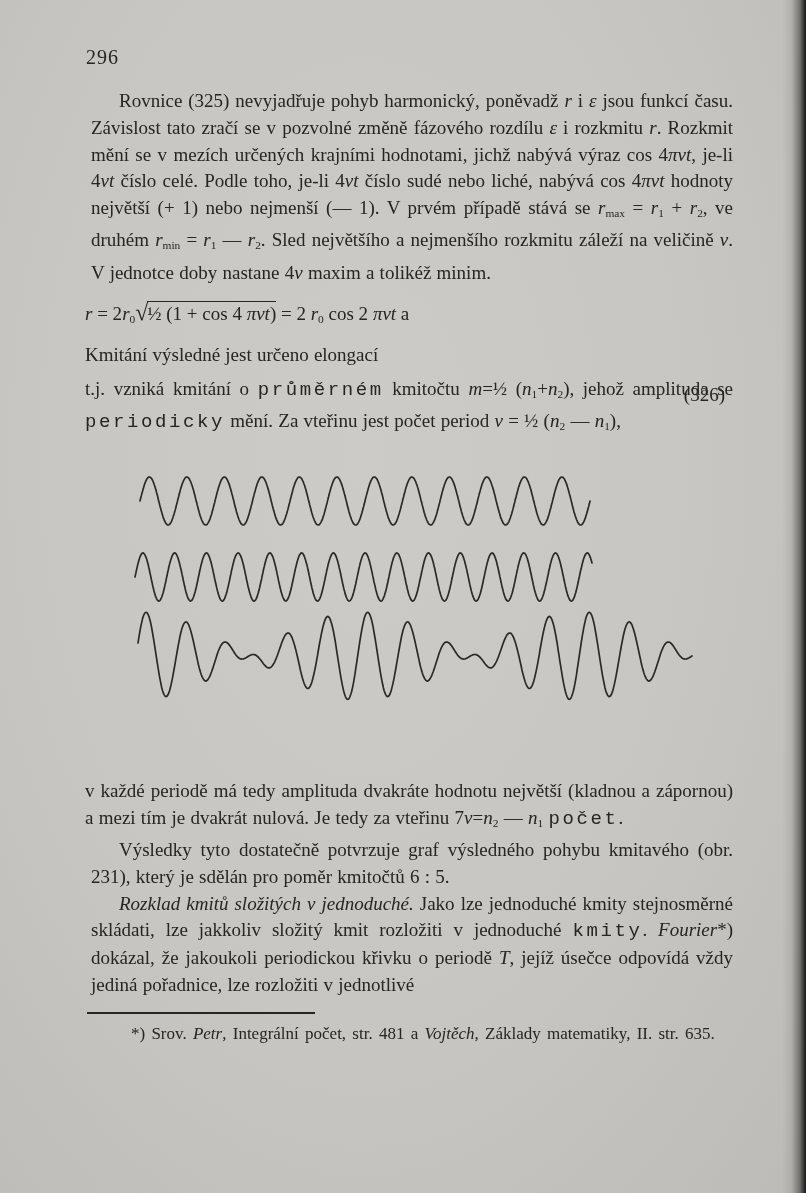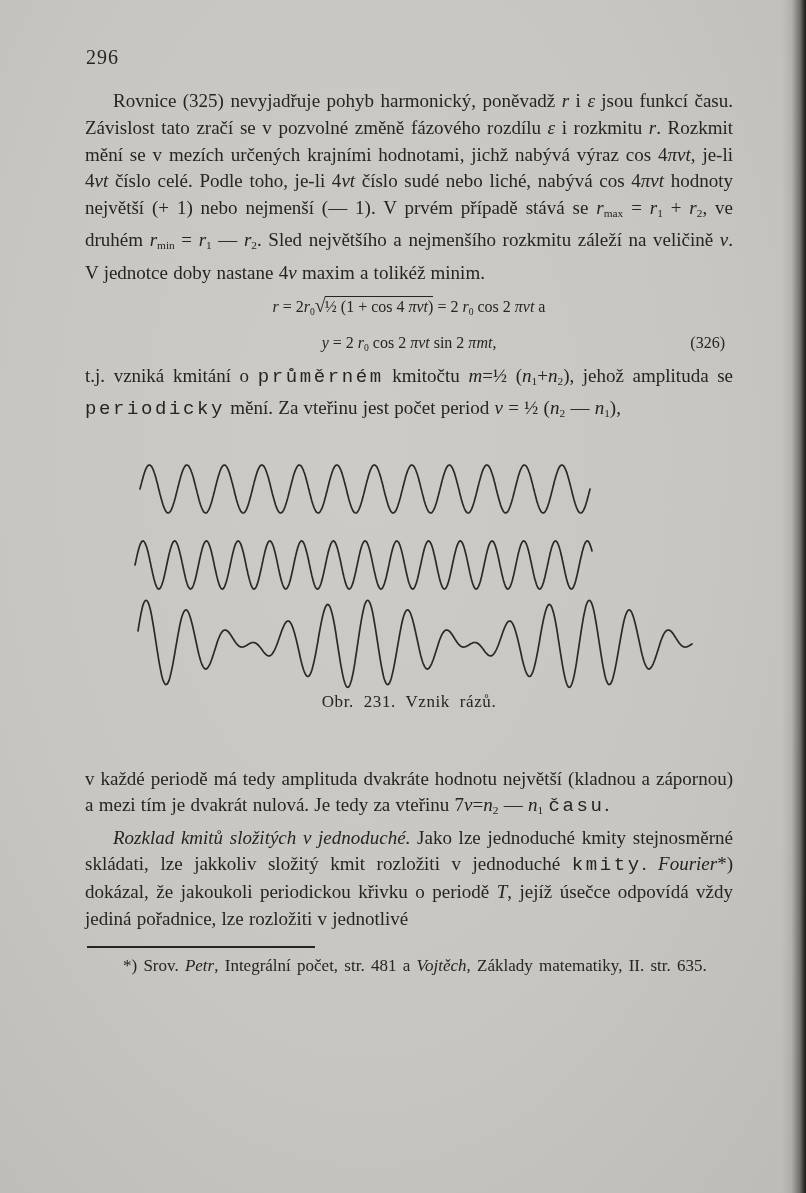--- a/index.html
+++ b/index.html
@@ -18,43 +18,43 @@
     position:absolute; top:46px; left:86px;
     font-size:20px; letter-spacing:1px;
   }
   .content{
     position:absolute; top:88px; left:85px; width:648px;
   }
   .para{
     margin:0; font-size:19px; line-height:26.8px;
     text-align:justify; text-indent:0; word-spacing:0.5px;
   }
-  .para.indent{text-indent:28px;}
+  .para.indent{text-indent:28px;margin-left:6px;}
   .st-i{font-style:italic;}
   .st-sub{font-size:0.6em; vertical-align:-0.3em; letter-spacing:0;}
   .st-sp{letter-spacing:2.6px;font-family:Liberation Mono, monospace;}
   .st-rad{font-size:1.25em; margin-right:-1px;}
   .st-ov{border-top:1.4px solid var(--ink); padding-top:1px;}
   .eq{
-    font-size:16px; line-height:24px; text-align:center; margin:7px 0 3px 0;
+    font-size:19px; line-height:38px; text-align:left; margin:7px 0 3px 0;
   }
   .eq-numbered{position:relative;}
   .eq-number{position:absolute; right:8px; top:0; font-style:normal;}
   .figure{position:relative; height:332px; margin:4px 0 2px 0;}
   .figure svg{position:absolute; top:0; left:0;}
   .caption{
     position:absolute; top:260px; left:0; width:100%;
     text-align:center; font-size:17px; word-spacing:5px; letter-spacing:0.6px;
   }
   .footnote-rule{
     width:228px; border:none; border-top:2px solid var(--ink);
     margin:13px 0 6px 2px;
   }
   .footnote{
-    margin:0; font-size:17px; line-height:23.5px;
+    margin:8px; font-size:17px; line-height:23.5px;
     text-align:justify; text-indent:38px; word-spacing:2px;
   }
   .edge-shadow{
     position:absolute; top:0; right:0; width:24px; height:1193px;
     background:linear-gradient(to right, rgba(35,34,31,0) 0%, rgba(35,34,31,0.10) 40%, rgba(35,34,31,0.50) 75%, var(--edge) 96%);
   }
 </style>
 </head>
 <body>
 
@@ -63,39 +63,39 @@
   <div class="page-number">296</div>
 
   <div class="content">
 
     <p class="para indent"><span>Rovnice (325) nevyjadřuje pohyb harmonický, poněvadž </span><span class="st-i">r</span><span> i </span><span class="st-i">ε</span><span> jsou funkcí času. Závislost tato zračí se v pozvolné změně fázového rozdílu </span><span class="st-i">ε</span><span> i rozkmitu </span><span class="st-i">r</span><span>. Rozkmit mění se v mezích určených krajními hodnotami, jichž nabývá výraz cos 4</span><span class="st-i">πνt</span><span>, je-li 4</span><span class="st-i">νt</span><span> číslo celé. Podle toho, je-li 4</span><span class="st-i">νt</span><span> číslo sudé nebo liché, nabývá cos 4</span><span class="st-i">πνt</span><span> hodnoty největší (+ 1) nebo nejmenší (— 1). V prvém případě stává se </span><span class="st-i">r</span><span class="st-sub">max</span><span> = </span><span class="st-i">r</span><span class="st-sub">1</span><span> + </span><span class="st-i">r</span><span class="st-sub">2</span><span>, ve druhém </span><span class="st-i">r</span><span class="st-sub">min</span><span> = </span><span class="st-i">r</span><span class="st-sub">1</span><span> — </span><span class="st-i">r</span><span class="st-sub">2</span><span>. Sled největšího a nejmenšího rozkmitu záleží na veličině </span><span class="st-i">ν</span><span>. V jednotce doby nastane 4</span><span class="st-i">ν</span><span> maxim a tolikéž minim.</span></p>
 
 
     <div class="eq"><span class="st-i">r</span><span> = 2</span><span class="st-i">r</span><span class="st-sub">0</span><span class="st-rad">√</span><span class="st-ov">½ (1 + cos 4 </span><span class="st-ov st-i">πνt</span><span class="st-ov">)</span><span> = 2 </span><span class="st-i">r</span><span class="st-sub">0</span><span> cos 2 </span><span class="st-i">πνt</span><span> a</span></div>
 
 
+    <p class="para"><span>Kmitání výsledné jest určeno elongací</span></p>
 
     <div class="eq eq-numbered">
-      <span><span class="st-i">y</span><span> = 2 </span><span class="st-i">r</span><span class="st-sub">0</span><span> cos 2 </span><span class="st-i">πνt</span><span> sin 2 </span><span class="st-i">πmt</span><span>,</span></span>
       <span class="eq-number">(326)</span>
     </div>
 
     <p class="para"><span>t.j. vzniká kmitání o </span><span class="st-sp">průměrném</span><span> kmitočtu </span><span class="st-i">m</span><span>=½ (</span><span class="st-i">n</span><span class="st-sub">1</span><span>+</span><span class="st-i">n</span><span class="st-sub">2</span><span>)</span><span>, jehož amplituda se </span><span class="st-sp">periodicky</span><span> mění. Za vteřinu jest počet period </span><span class="st-i">ν</span><span> = ½ (</span><span class="st-i">n</span><span class="st-sub">2</span><span> — </span><span class="st-i">n</span><span class="st-sub">1</span><span>),</span></p>
 
     <div class="figure">
       <svg id="wave-svg" width="648" height="258" viewBox="0 0 648 258">
           <path d="M55.0 57.0L55.6 54.4L56.3 51.9L56.9 49.4L57.6 47.0L58.2 44.7L58.9 42.5L59.5 40.6L60.1 38.8L60.8 37.2L61.4 35.9L62.1 34.8L62.7 33.9L63.4 33.3L64.0 33.0L64.6 33.0L65.3 33.3L65.9 33.8L66.6 34.6L67.2 35.7L67.9 37.0L68.5 38.5L69.1 40.3L69.8 42.2L70.4 44.3L71.1 46.6L71.7 49.0L72.4 51.4L73.0 54.0L73.6 56.6L74.3 59.2L74.9 61.7L75.6 64.2L76.2 66.6L76.9 68.9L77.5 71.1L78.1 73.1L78.8 74.9L79.4 76.5L80.1 77.9L80.7 79.1L81.4 80.0L82.0 80.6L82.6 80.9L83.3 81.0L83.9 80.8L84.6 80.3L85.2 79.5L85.9 78.5L86.5 77.3L87.1 75.8L87.8 74.0L88.4 72.1L89.1 70.0L89.7 67.8L90.4 65.4L91.0 63.0L91.6 60.4L92.3 57.9L92.9 55.3L93.6 52.7L94.2 50.2L94.9 47.8L95.5 45.4L96.1 43.2L96.8 41.2L97.4 39.4L98.1 37.7L98.7 36.3L99.4 35.1L100.0 34.2L100.6 33.5L101.3 33.1L101.9 33.0L102.6 33.2L103.2 33.6L103.9 34.3L104.5 35.3L105.1 36.5L105.8 38.0L106.4 39.7L107.1 41.5L107.7 43.6L108.4 45.8L109.0 48.2L109.6 50.6L110.3 53.1L110.9 55.7L111.6 58.3L112.2 60.9L112.9 63.4L113.5 65.8L114.1 68.2L114.8 70.4L115.4 72.5L116.1 74.3L116.7 76.0L117.4 77.5L118.0 78.7L118.6 79.7L119.3 80.4L119.9 80.8L120.6 81.0L121.2 80.9L121.9 80.5L122.5 79.8L123.1 78.9L123.8 77.7L124.4 76.3L125.1 74.6L125.7 72.8L126.4 70.8L127.0 68.6L127.6 66.2L128.3 63.8L128.9 61.3L129.6 58.7L130.2 56.1L130.9 53.6L131.5 51.0L132.1 48.6L132.8 46.2L133.4 44.0L134.1 41.9L134.7 40.0L135.4 38.2L136.0 36.7L136.6 35.5L137.3 34.5L137.9 33.7L138.6 33.2L139.2 33.0L139.9 33.1L140.5 33.4L141.1 34.0L141.8 34.9L142.4 36.1L143.1 37.5L143.7 39.1L144.4 40.9L145.0 42.9L145.6 45.1L146.3 47.4L146.9 49.8L147.6 52.3L148.2 54.8L148.9 57.4L149.5 60.0L150.1 62.6L150.8 65.0L151.4 67.4L152.1 69.7L152.7 71.8L153.4 73.7L154.0 75.5L154.6 77.0L155.3 78.3L155.9 79.4L156.6 80.2L157.2 80.7L157.9 81.0L158.5 81.0L159.1 80.7L159.8 80.1L160.4 79.2L161.1 78.1L161.7 76.8L162.4 75.2L163.0 73.4L163.6 71.5L164.3 69.3L164.9 67.0L165.6 64.6L166.2 62.1L166.9 59.6L167.5 57.0L168.1 54.4L168.8 51.9L169.4 49.4L170.1 47.0L170.7 44.7L171.4 42.5L172.0 40.6L172.6 38.8L173.3 37.2L173.9 35.9L174.6 34.8L175.2 33.9L175.9 33.3L176.5 33.0L177.1 33.0L177.8 33.3L178.4 33.8L179.1 34.6L179.7 35.7L180.4 37.0L181.0 38.5L181.6 40.3L182.3 42.2L182.9 44.3L183.6 46.6L184.2 49.0L184.9 51.4L185.5 54.0L186.1 56.6L186.8 59.2L187.4 61.7L188.1 64.2L188.7 66.6L189.4 68.9L190.0 71.1L190.6 73.1L191.3 74.9L191.9 76.5L192.6 77.9L193.2 79.1L193.9 80.0L194.5 80.6L195.1 80.9L195.8 81.0L196.4 80.8L197.1 80.3L197.7 79.5L198.4 78.5L199.0 77.3L199.6 75.8L200.3 74.0L200.9 72.1L201.6 70.0L202.2 67.8L202.9 65.4L203.5 63.0L204.1 60.4L204.8 57.9L205.4 55.3L206.1 52.7L206.7 50.2L207.4 47.8L208.0 45.4L208.6 43.2L209.3 41.2L209.9 39.4L210.6 37.7L211.2 36.3L211.9 35.1L212.5 34.2L213.1 33.5L213.8 33.1L214.4 33.0L215.1 33.2L215.7 33.6L216.4 34.3L217.0 35.3L217.6 36.5L218.3 38.0L218.9 39.7L219.6 41.5L220.2 43.6L220.9 45.8L221.5 48.2L222.1 50.6L222.8 53.1L223.4 55.7L224.1 58.3L224.7 60.9L225.4 63.4L226.0 65.8L226.6 68.2L227.3 70.4L227.9 72.5L228.6 74.3L229.2 76.0L229.9 77.5L230.5 78.7L231.1 79.7L231.8 80.4L232.4 80.8L233.1 81.0L233.7 80.9L234.4 80.5L235.0 79.8L235.6 78.9L236.3 77.7L236.9 76.3L237.6 74.6L238.2 72.8L238.9 70.8L239.5 68.6L240.1 66.2L240.8 63.8L241.4 61.3L242.1 58.7L242.7 56.1L243.4 53.6L244.0 51.0L244.6 48.6L245.3 46.2L245.9 44.0L246.6 41.9L247.2 40.0L247.9 38.2L248.5 36.7L249.1 35.5L249.8 34.5L250.4 33.7L251.1 33.2L251.7 33.0L252.4 33.1L253.0 33.4L253.6 34.0L254.3 34.9L254.9 36.1L255.6 37.5L256.2 39.1L256.9 40.9L257.5 42.9L258.1 45.1L258.8 47.4L259.4 49.8L260.1 52.3L260.7 54.8L261.4 57.4L262.0 60.0L262.6 62.6L263.3 65.0L263.9 67.4L264.6 69.7L265.2 71.8L265.9 73.7L266.5 75.5L267.1 77.0L267.8 78.3L268.4 79.4L269.1 80.2L269.7 80.7L270.4 81.0L271.0 81.0L271.6 80.7L272.3 80.1L272.9 79.2L273.6 78.1L274.2 76.8L274.9 75.2L275.5 73.4L276.1 71.5L276.8 69.3L277.4 67.0L278.1 64.6L278.7 62.1L279.4 59.6L280.0 57.0L280.6 54.4L281.3 51.9L281.9 49.4L282.6 47.0L283.2 44.7L283.9 42.5L284.5 40.6L285.1 38.8L285.8 37.2L286.4 35.9L287.1 34.8L287.7 33.9L288.4 33.3L289.0 33.0L289.6 33.0L290.3 33.3L290.9 33.8L291.6 34.6L292.2 35.7L292.9 37.0L293.5 38.5L294.1 40.3L294.8 42.2L295.4 44.3L296.1 46.6L296.7 49.0L297.4 51.4L298.0 54.0L298.6 56.6L299.3 59.2L299.9 61.7L300.6 64.2L301.2 66.6L301.9 68.9L302.5 71.1L303.1 73.1L303.8 74.9L304.4 76.5L305.1 77.9L305.7 79.1L306.4 80.0L307.0 80.6L307.6 80.9L308.3 81.0L308.9 80.8L309.6 80.3L310.2 79.5L310.9 78.5L311.5 77.3L312.1 75.8L312.8 74.0L313.4 72.1L314.1 70.0L314.7 67.8L315.4 65.4L316.0 63.0L316.6 60.4L317.3 57.9L317.9 55.3L318.6 52.7L319.2 50.2L319.9 47.8L320.5 45.4L321.1 43.2L321.8 41.2L322.4 39.4L323.1 37.7L323.7 36.3L324.4 35.1L325.0 34.2L325.6 33.5L326.3 33.1L326.9 33.0L327.6 33.2L328.2 33.6L328.9 34.3L329.5 35.3L330.1 36.5L330.8 38.0L331.4 39.7L332.1 41.5L332.7 43.6L333.4 45.8L334.0 48.2L334.6 50.6L335.3 53.1L335.9 55.7L336.6 58.3L337.2 60.9L337.9 63.4L338.5 65.8L339.1 68.2L339.8 70.4L340.4 72.5L341.1 74.3L341.7 76.0L342.4 77.5L343.0 78.7L343.6 79.7L344.3 80.4L344.9 80.8L345.6 81.0L346.2 80.9L346.9 80.5L347.5 79.8L348.1 78.9L348.8 77.7L349.4 76.3L350.1 74.6L350.7 72.8L351.4 70.8L352.0 68.6L352.6 66.2L353.3 63.8L353.9 61.3L354.6 58.7L355.2 56.1L355.9 53.6L356.5 51.0L357.1 48.6L357.8 46.2L358.4 44.0L359.1 41.9L359.7 40.0L360.4 38.2L361.0 36.7L361.6 35.5L362.3 34.5L362.9 33.7L363.6 33.2L364.2 33.0L364.9 33.1L365.5 33.4L366.1 34.0L366.8 34.9L367.4 36.1L368.1 37.5L368.7 39.1L369.4 40.9L370.0 42.9L370.6 45.1L371.3 47.4L371.9 49.8L372.6 52.3L373.2 54.8L373.9 57.4L374.5 60.0L375.1 62.6L375.8 65.0L376.4 67.4L377.1 69.7L377.7 71.8L378.4 73.7L379.0 75.5L379.6 77.0L380.3 78.3L380.9 79.4L381.6 80.2L382.2 80.7L382.9 81.0L383.5 81.0L384.1 80.7L384.8 80.1L385.4 79.2L386.1 78.1L386.7 76.8L387.4 75.2L388.0 73.4L388.6 71.5L389.3 69.3L389.9 67.0L390.6 64.6L391.2 62.1L391.9 59.6L392.5 57.0L393.1 54.4L393.8 51.9L394.4 49.4L395.1 47.0L395.7 44.7L396.4 42.5L397.0 40.6L397.6 38.8L398.3 37.2L398.9 35.9L399.6 34.8L400.2 33.9L400.9 33.3L401.5 33.0L402.1 33.0L402.8 33.3L403.4 33.8L404.1 34.6L404.7 35.7L405.4 37.0L406.0 38.5L406.6 40.3L407.3 42.2L407.9 44.3L408.6 46.6L409.2 49.0L409.9 51.4L410.5 54.0L411.1 56.6L411.8 59.2L412.4 61.7L413.1 64.2L413.7 66.6L414.4 68.9L415.0 71.1L415.6 73.1L416.3 74.9L416.9 76.5L417.6 77.9L418.2 79.1L418.9 80.0L419.5 80.6L420.1 80.9L420.8 81.0L421.4 80.8L422.1 80.3L422.7 79.5L423.4 78.5L424.0 77.3L424.6 75.8L425.3 74.0L425.9 72.1L426.6 70.0L427.2 67.8L427.9 65.4L428.5 63.0L429.1 60.4L429.8 57.9L430.4 55.3L431.1 52.7L431.7 50.2L432.4 47.8L433.0 45.4L433.6 43.2L434.3 41.2L434.9 39.4L435.6 37.7L436.2 36.3L436.9 35.1L437.5 34.2L438.1 33.5L438.8 33.1L439.4 33.0L440.1 33.2L440.7 33.6L441.4 34.3L442.0 35.3L442.6 36.5L443.3 38.0L443.9 39.7L444.6 41.5L445.2 43.6L445.9 45.8L446.5 48.2L447.1 50.6L447.8 53.1L448.4 55.7L449.1 58.3L449.7 60.9L450.4 63.4L451.0 65.8L451.6 68.2L452.3 70.4L452.9 72.5L453.6 74.3L454.2 76.0L454.9 77.5L455.5 78.7L456.1 79.7L456.8 80.4L457.4 80.8L458.1 81.0L458.7 80.9L459.4 80.5L460.0 79.8L460.6 78.9L461.3 77.7L461.9 76.3L462.6 74.6L463.2 72.8L463.9 70.8L464.5 68.6L465.1 66.2L465.8 63.8L466.4 61.3L467.1 58.7L467.7 56.1L468.4 53.6L469.0 51.0L469.6 48.6L470.3 46.2L470.9 44.0L471.6 41.9L472.2 40.0L472.9 38.2L473.5 36.7L474.1 35.5L474.8 34.5L475.4 33.7L476.1 33.2L476.7 33.0L477.4 33.1L478.0 33.4L478.6 34.0L479.3 34.9L479.9 36.1L480.6 37.5L481.2 39.1L481.9 40.9L482.5 42.9L483.1 45.1L483.8 47.4L484.4 49.8L485.1 52.3L485.7 54.8L486.4 57.4L487.0 60.0L487.6 62.6L488.3 65.0L488.9 67.4L489.6 69.7L490.2 71.8L490.9 73.7L491.5 75.5L492.1 77.0L492.8 78.3L493.4 79.4L494.1 80.2L494.7 80.7L495.4 81.0L496.0 81.0L496.6 80.7L497.3 80.1L497.9 79.2L498.6 78.1L499.2 76.8L499.9 75.2L500.5 73.4L501.1 71.5L501.8 69.3L502.4 67.0L503.1 64.6L503.7 62.1L504.4 59.6L505.0 57.0" fill="none" stroke="#2b2a26" stroke-width="1.7" stroke-linecap="round"></path>
           <path d="M50.0 133.0L50.7 129.9L51.3 126.9L52.0 123.9L52.6 121.1L53.3 118.5L53.9 116.2L54.6 114.1L55.2 112.4L55.9 111.0L56.5 109.9L57.2 109.3L57.8 109.0L58.5 109.1L59.1 109.7L59.8 110.6L60.4 111.9L61.1 113.6L61.8 115.5L62.4 117.8L63.1 120.3L63.7 123.1L64.4 126.0L65.0 129.0L65.7 132.1L66.3 135.2L67.0 138.2L67.6 141.2L68.3 144.0L68.9 146.7L69.6 149.1L70.2 151.3L70.9 153.1L71.5 154.6L72.2 155.8L72.8 156.6L73.5 157.0L74.2 156.9L74.8 156.5L75.5 155.7L76.1 154.5L76.8 153.0L77.4 151.1L78.1 148.9L78.7 146.5L79.4 143.8L80.0 140.9L80.7 138.0L81.3 134.9L82.0 131.8L82.6 128.7L83.3 125.7L83.9 122.8L84.6 120.1L85.3 117.6L85.9 115.4L86.6 113.4L87.2 111.8L87.9 110.5L88.5 109.6L89.2 109.1L89.8 109.0L90.5 109.3L91.1 110.0L91.8 111.1L92.4 112.5L93.1 114.3L93.7 116.4L94.4 118.8L95.0 121.4L95.7 124.2L96.4 127.1L97.0 130.2L97.7 133.3L98.3 136.3L99.0 139.4L99.6 142.3L100.3 145.1L100.9 147.7L101.6 150.0L102.2 152.0L102.9 153.8L103.5 155.1L104.2 156.1L104.8 156.8L105.5 157.0L106.1 156.8L106.8 156.3L107.5 155.3L108.1 154.0L108.8 152.3L109.4 150.3L110.1 148.0L110.7 145.5L111.4 142.7L112.0 139.8L112.7 136.8L113.3 133.7L114.0 130.6L114.6 127.5L115.3 124.6L115.9 121.7L116.6 119.1L117.2 116.7L117.9 114.6L118.5 112.7L119.2 111.2L119.9 110.1L120.5 109.4L121.2 109.0L121.8 109.1L122.5 109.5L123.1 110.4L123.8 111.6L124.4 113.2L125.1 115.1L125.7 117.3L126.4 119.7L127.0 122.4L127.7 125.3L128.3 128.3L129.0 131.4L129.6 134.5L130.3 137.5L131.0 140.5L131.6 143.4L132.3 146.1L132.9 148.6L133.6 150.8L134.2 152.7L134.9 154.3L135.5 155.6L136.2 156.4L136.8 156.9L137.5 157.0L138.1 156.7L138.8 155.9L139.4 154.8L140.1 153.4L140.7 151.5L141.4 149.4L142.1 147.0L142.7 144.4L143.4 141.6L144.0 138.6L144.7 135.6L145.3 132.5L146.0 129.4L146.6 126.4L147.3 123.4L147.9 120.7L148.6 118.1L149.2 115.8L149.9 113.8L150.5 112.1L151.2 110.8L151.8 109.8L152.5 109.2L153.2 109.0L153.8 109.2L154.5 109.8L155.1 110.8L155.8 112.2L156.4 113.9L157.1 115.9L157.7 118.2L158.4 120.8L159.0 123.5L159.7 126.4L160.3 129.5L161.0 132.6L161.6 135.7L162.3 138.7L162.9 141.7L163.6 144.5L164.3 147.1L164.9 149.5L165.6 151.6L166.2 153.4L166.9 154.9L167.5 156.0L168.2 156.7L168.8 157.0L169.5 156.9L170.1 156.4L170.8 155.5L171.4 154.3L172.1 152.7L172.7 150.8L173.4 148.5L174.0 146.0L174.7 143.3L175.3 140.5L176.0 137.5L176.7 134.4L177.3 131.3L178.0 128.2L178.6 125.2L179.3 122.4L179.9 119.7L180.6 117.2L181.2 115.0L181.9 113.1L182.5 111.5L183.2 110.3L183.8 109.5L184.5 109.1L185.1 109.0L185.8 109.4L186.4 110.1L187.1 111.3L187.8 112.8L188.4 114.6L189.1 116.8L189.7 119.2L190.4 121.8L191.0 124.6L191.7 127.6L192.3 130.7L193.0 133.8L193.6 136.9L194.3 139.9L194.9 142.8L195.6 145.5L196.2 148.1L196.9 150.3L197.5 152.3L198.2 154.0L198.9 155.3L199.5 156.3L200.2 156.8L200.8 157.0L201.5 156.8L202.1 156.1L202.8 155.1L203.4 153.7L204.1 152.0L204.7 149.9L205.4 147.6L206.0 145.0L206.7 142.2L207.3 139.3L208.0 136.3L208.6 133.2L209.3 130.1L209.9 127.0L210.6 124.1L211.3 121.3L211.9 118.7L212.6 116.3L213.2 114.2L213.9 112.5L214.5 111.0L215.2 110.0L215.8 109.3L216.5 109.0L217.1 109.1L217.8 109.6L218.4 110.5L219.1 111.8L219.7 113.5L220.4 115.4L221.0 117.7L221.7 120.2L222.4 122.9L223.0 125.8L223.7 128.8L224.3 131.9L225.0 135.0L225.6 138.0L226.3 141.0L226.9 143.9L227.6 146.5L228.2 149.0L228.9 151.2L229.5 153.0L230.2 154.6L230.8 155.7L231.5 156.5L232.1 156.9L232.8 157.0L233.5 156.6L234.1 155.8L234.8 154.6L235.4 153.1L236.1 151.2L236.7 149.0L237.4 146.6L238.0 144.0L238.7 141.1L239.3 138.1L240.0 135.1L240.6 132.0L241.3 128.9L241.9 125.9L242.6 123.0L243.2 120.2L243.9 117.7L244.6 115.5L245.2 113.5L245.9 111.9L246.5 110.6L247.2 109.7L247.8 109.1L248.5 109.0L249.1 109.3L249.8 109.9L250.4 111.0L251.1 112.4L251.7 114.2L252.4 116.3L253.0 118.6L253.7 121.2L254.3 124.0L255.0 126.9L255.7 130.0L256.3 133.1L257.0 136.2L257.6 139.2L258.3 142.2L258.9 144.9L259.6 147.5L260.2 149.9L260.9 151.9L261.5 153.7L262.2 155.1L262.8 156.1L263.5 156.7L264.1 157.0L264.8 156.8L265.4 156.3L266.1 155.4L266.7 154.1L267.4 152.4L268.1 150.4L268.7 148.1L269.4 145.6L270.0 142.9L270.7 140.0L271.3 136.9L272.0 133.9L272.6 130.8L273.3 127.7L273.9 124.7L274.6 121.9L275.2 119.2L275.9 116.8L276.5 114.7L277.2 112.8L277.8 111.3L278.5 110.2L279.2 109.4L279.8 109.0L280.5 109.1L281.1 109.5L281.8 110.3L282.4 111.5L283.1 113.1L283.7 115.0L284.4 117.1L285.0 119.6L285.7 122.3L286.3 125.1L287.0 128.1L287.6 131.2L288.3 134.3L288.9 137.4L289.6 140.4L290.3 143.3L290.9 146.0L291.6 148.5L292.2 150.7L292.9 152.6L293.5 154.3L294.2 155.5L294.8 156.4L295.5 156.9L296.1 157.0L296.8 156.7L297.4 156.0L298.1 154.9L298.7 153.4L299.4 151.7L300.0 149.6L300.7 147.2L301.4 144.6L302.0 141.8L302.7 138.8L303.3 135.8L304.0 132.7L304.6 129.6L305.3 126.5L305.9 123.6L306.6 120.8L307.2 118.3L307.9 116.0L308.5 113.9L309.2 112.2L309.8 110.8L310.5 109.8L311.1 109.2L311.8 109.0L312.4 109.2L313.1 109.8L313.8 110.7L314.4 112.1L315.1 113.8L315.7 115.8L316.4 118.1L317.0 120.6L317.7 123.4L318.3 126.3L319.0 129.3L319.6 132.4L320.3 135.5L320.9 138.6L321.6 141.5L322.2 144.3L322.9 147.0L323.5 149.4L324.2 151.5L324.9 153.3L325.5 154.8L326.2 155.9L326.8 156.6L327.5 157.0L328.1 156.9L328.8 156.5L329.4 155.6L330.1 154.4L330.7 152.8L331.4 150.9L332.0 148.7L332.7 146.2L333.3 143.5L334.0 140.6L334.6 137.6L335.3 134.5L336.0 131.5L336.6 128.4L337.3 125.4L337.9 122.5L338.6 119.8L339.2 117.3L339.9 115.1L340.5 113.2L341.2 111.6L341.8 110.4L342.5 109.5L343.1 109.1L343.8 109.0L344.4 109.4L345.1 110.1L345.7 111.2L346.4 112.7L347.1 114.5L347.7 116.6L348.4 119.0L349.0 121.7L349.7 124.5L350.3 127.4L351.0 130.5L351.6 133.6L352.3 136.7L352.9 139.7L353.6 142.6L354.2 145.4L354.9 147.9L355.5 150.2L356.2 152.2L356.8 153.9L357.5 155.3L358.1 156.2L358.8 156.8L359.5 157.0L360.1 156.8L360.8 156.2L361.4 155.2L362.1 153.8L362.7 152.1L363.4 150.0L364.0 147.7L364.7 145.2L365.3 142.4L366.0 139.5L366.6 136.4L367.3 133.3L367.9 130.2L368.6 127.2L369.2 124.2L369.9 121.4L370.6 118.8L371.2 116.4L371.9 114.3L372.5 112.6L373.2 111.1L373.8 110.0L374.5 109.3L375.1 109.0L375.8 109.1L376.4 109.6L377.1 110.5L377.7 111.7L378.4 113.4L379.0 115.3L379.7 117.5L380.3 120.0L381.0 122.7L381.7 125.6L382.3 128.6L383.0 131.7L383.6 134.8L384.3 137.9L384.9 140.9L385.6 143.7L386.2 146.4L386.9 148.9L387.5 151.0L388.2 152.9L388.8 154.5L389.5 155.7L390.1 156.5L390.8 156.9L391.4 157.0L392.1 156.6L392.8 155.8L393.4 154.7L394.1 153.2L394.7 151.3L395.4 149.2L396.0 146.8L396.7 144.1L397.3 141.3L398.0 138.3L398.6 135.2L399.3 132.1L399.9 129.1L400.6 126.0L401.2 123.1L401.9 120.4L402.5 117.9L403.2 115.6L403.8 113.6L404.5 111.9L405.2 110.6L405.8 109.7L406.5 109.2L407.1 109.0L407.8 109.3L408.4 109.9L409.1 110.9L409.7 112.3L410.4 114.1L411.0 116.1L411.7 118.5L412.3 121.1L413.0 123.8L413.6 126.8L414.3 129.8L414.9 132.9L415.6 136.0L416.3 139.1L416.9 142.0L417.6 144.8L418.2 147.4L418.9 149.7L419.5 151.8L420.2 153.6L420.8 155.0L421.5 156.1L422.1 156.7L422.8 157.0L423.4 156.9L424.1 156.3L424.7 155.4L425.4 154.1L426.0 152.5L426.7 150.5L427.4 148.3L428.0 145.8L428.7 143.0L429.3 140.1L430.0 137.1L430.6 134.0L431.3 130.9L431.9 127.9L432.6 124.9L433.2 122.0L433.9 119.4L434.5 117.0L435.2 114.8L435.8 112.9L436.5 111.4L437.1 110.2L437.8 109.4L438.4 109.0L439.1 109.1L439.8 109.5L440.4 110.3L441.1 111.4L441.7 113.0L442.4 114.8L443.0 117.0L443.7 119.5L444.3 122.1L445.0 125.0L445.6 128.0L446.3 131.0L446.9 134.1L447.6 137.2L448.2 140.2L448.9 143.1L449.5 145.8L450.2 148.3L450.9 150.6L451.5 152.5L452.2 154.2L452.8 155.5L453.5 156.4L454.1 156.9L454.8 157.0L455.4 156.7L456.1 156.0L456.7 155.0L457.4 153.5L458.0 151.8L458.7 149.7L459.3 147.3L460.0 144.7L460.6 141.9L461.3 139.0L462.0 135.9L462.6 132.8L463.3 129.7L463.9 126.7L464.6 123.8L465.2 121.0L465.9 118.4L466.5 116.1L467.2 114.0L467.8 112.3L468.5 110.9L469.1 109.9L469.8 109.2L470.4 109.0L471.1 109.2L471.7 109.7L472.4 110.7L473.1 112.0L473.7 113.7L474.4 115.7L475.0 117.9L475.7 120.5L476.3 123.2L477.0 126.1L477.6 129.1L478.3 132.2L478.9 135.3L479.6 138.4L480.2 141.4L480.9 144.2L481.5 146.8L482.2 149.2L482.8 151.4L483.5 153.2L484.1 154.7L484.8 155.9L485.5 156.6L486.1 157.0L486.8 156.9L487.4 156.5L488.1 155.7L488.7 154.5L489.4 152.9L490.0 151.0L490.7 148.8L491.3 146.3L492.0 143.6L492.6 140.8L493.3 137.8L493.9 134.7L494.6 131.6L495.2 128.5L495.9 125.5L496.6 122.7L497.2 120.0L497.9 117.5L498.5 115.2L499.2 113.3L499.8 111.7L500.5 110.5L501.1 109.6L501.8 109.1L502.4 109.0L503.1 109.3L503.7 110.0L504.4 111.1L505.0 112.6L505.7 114.4L506.3 116.5L507.0 118.9" fill="none" stroke="#2b2a26" stroke-width="1.7" stroke-linecap="round"></path>
           <path d="M53.0 199.0L53.8 193.9L54.6 189.1L55.4 184.7L56.2 180.7L57.0 177.1L57.7 174.1L58.5 171.7L59.3 169.9L60.1 168.8L60.9 168.3L61.7 168.5L62.5 169.4L63.3 170.9L64.1 173.0L64.9 175.7L65.7 179.0L66.5 182.8L67.2 187.0L68.0 191.5L68.8 196.4L69.6 201.4L70.4 206.6L71.2 211.9L72.0 217.1L72.8 222.2L73.6 227.1L74.4 231.8L75.2 236.1L76.0 240.0L76.7 243.5L77.5 246.5L78.3 248.9L79.1 250.7L79.9 251.9L80.7 252.5L81.5 252.4L82.3 251.8L83.1 250.5L83.9 248.7L84.7 246.3L85.4 243.4L86.2 240.1L87.0 236.4L87.8 232.3L88.6 228.0L89.4 223.5L90.2 218.9L91.0 214.2L91.8 209.6L92.6 205.0L93.4 200.7L94.2 196.5L94.9 192.7L95.7 189.2L96.5 186.1L97.3 183.5L98.1 181.3L98.9 179.7L99.7 178.6L100.5 178.0L101.3 177.9L102.1 178.4L102.9 179.4L103.7 180.8L104.4 182.7L105.2 185.0L106.0 187.7L106.8 190.7L107.6 194.0L108.4 197.5L109.2 201.1L110.0 204.8L110.8 208.5L111.6 212.2L112.4 215.9L113.1 219.3L113.9 222.6L114.7 225.6L115.5 228.3L116.3 230.7L117.1 232.7L117.9 234.4L118.7 235.6L119.5 236.5L120.3 236.9L121.1 237.0L121.9 236.6L122.6 235.9L123.4 234.8L124.2 233.4L125.0 231.8L125.8 229.8L126.6 227.7L127.4 225.4L128.2 223.0L129.0 220.5L129.8 217.9L130.6 215.4L131.4 212.9L132.1 210.6L132.9 208.3L133.7 206.2L134.5 204.3L135.3 202.7L136.1 201.2L136.9 200.1L137.7 199.1L138.5 198.5L139.3 198.1L140.1 198.0L140.8 198.1L141.6 198.4L142.4 199.0L143.2 199.7L144.0 200.6L144.8 201.6L145.6 202.8L146.4 204.0L147.2 205.2L148.0 206.5L148.8 207.7L149.6 209.0L150.3 210.1L151.1 211.2L151.9 212.1L152.7 213.0L153.5 213.7L154.3 214.2L155.1 214.7L155.9 214.9L156.7 215.1L157.5 215.0L158.3 214.9L159.1 214.7L159.8 214.3L160.6 213.9L161.4 213.5L162.2 213.0L163.0 212.5L163.8 212.0L164.6 211.5L165.4 211.2L166.2 210.8L167.0 210.6L167.8 210.5L168.5 210.5L169.3 210.6L170.1 210.9L170.9 211.3L171.7 211.8L172.5 212.5L173.3 213.2L174.1 214.1L174.9 215.0L175.7 216.0L176.5 217.1L177.3 218.1L178.0 219.2L178.8 220.2L179.6 221.1L180.4 222.0L181.2 222.7L182.0 223.2L182.8 223.6L183.6 223.8L184.4 223.8L185.2 223.6L186.0 223.1L186.8 222.4L187.5 221.5L188.3 220.3L189.1 218.9L189.9 217.3L190.7 215.5L191.5 213.6L192.3 211.5L193.1 209.3L193.9 207.0L194.7 204.7L195.5 202.4L196.2 200.2L197.0 198.1L197.8 196.1L198.6 194.3L199.4 192.6L200.2 191.3L201.0 190.2L201.8 189.5L202.6 189.1L203.4 189.0L204.2 189.3L205.0 190.0L205.7 191.1L206.5 192.5L207.3 194.4L208.1 196.5L208.9 199.0L209.7 201.7L210.5 204.7L211.3 207.9L212.1 211.3L212.9 214.8L213.7 218.3L214.5 221.8L215.2 225.2L216.0 228.6L216.8 231.7L217.6 234.6L218.4 237.2L219.2 239.5L220.0 241.4L220.8 242.9L221.6 243.9L222.4 244.5L223.2 244.5L223.9 244.1L224.7 243.1L225.5 241.6L226.3 239.6L227.1 237.2L227.9 234.3L228.7 231.0L229.5 227.4L230.3 223.5L231.1 219.3L231.9 214.9L232.7 210.5L233.4 206.0L234.2 201.5L235.0 197.1L235.8 192.9L236.6 188.9L237.4 185.2L238.2 181.9L239.0 179.0L239.8 176.6L240.6 174.7L241.4 173.4L242.2 172.6L242.9 172.5L243.7 172.9L244.5 174.0L245.3 175.7L246.1 177.9L246.9 180.7L247.7 184.0L248.5 187.8L249.3 192.0L250.1 196.5L250.9 201.3L251.6 206.3L252.4 211.4L253.2 216.6L254.0 221.7L254.8 226.7L255.6 231.6L256.4 236.1L257.2 240.3L258.0 244.1L258.8 247.5L259.6 250.3L260.4 252.5L261.1 254.1L261.9 255.1L262.7 255.4L263.5 255.0L264.3 254.0L265.1 252.3L265.9 250.0L266.7 247.2L267.5 243.7L268.3 239.8L269.1 235.4L269.9 230.7L270.6 225.7L271.4 220.5L272.2 215.1L273.0 209.7L273.8 204.3L274.6 199.0L275.4 193.9L276.2 189.1L277.0 184.7L277.8 180.7L278.6 177.1L279.3 174.1L280.1 171.7L280.9 169.9L281.7 168.8L282.5 168.3L283.3 168.5L284.1 169.4L284.9 170.9L285.7 173.0L286.5 175.7L287.3 179.0L288.1 182.8L288.8 187.0L289.6 191.5L290.4 196.4L291.2 201.4L292.0 206.6L292.8 211.9L293.6 217.1L294.4 222.2L295.2 227.1L296.0 231.8L296.8 236.1L297.6 240.0L298.3 243.5L299.1 246.5L299.9 248.9L300.7 250.7L301.5 251.9L302.3 252.5L303.1 252.4L303.9 251.8L304.7 250.5L305.5 248.7L306.3 246.3L307.0 243.4L307.8 240.1L308.6 236.4L309.4 232.3L310.2 228.0L311.0 223.5L311.8 218.9L312.6 214.2L313.4 209.6L314.2 205.0L315.0 200.7L315.8 196.5L316.5 192.7L317.3 189.2L318.1 186.1L318.9 183.5L319.7 181.3L320.5 179.7L321.3 178.6L322.1 178.0L322.9 177.9L323.7 178.4L324.5 179.4L325.3 180.8L326.0 182.7L326.8 185.0L327.6 187.7L328.4 190.7L329.2 194.0L330.0 197.5L330.8 201.1L331.6 204.8L332.4 208.5L333.2 212.2L334.0 215.9L334.7 219.3L335.5 222.6L336.3 225.6L337.1 228.3L337.9 230.7L338.7 232.7L339.5 234.4L340.3 235.6L341.1 236.5L341.9 236.9L342.7 237.0L343.5 236.6L344.2 235.9L345.0 234.8L345.8 233.4L346.6 231.8L347.4 229.8L348.2 227.7L349.0 225.4L349.8 223.0L350.6 220.5L351.4 217.9L352.2 215.4L353.0 212.9L353.7 210.6L354.5 208.3L355.3 206.2L356.1 204.3L356.9 202.7L357.7 201.2L358.5 200.1L359.3 199.1L360.1 198.5L360.9 198.1L361.7 198.0L362.4 198.1L363.2 198.4L364.0 199.0L364.8 199.7L365.6 200.6L366.4 201.6L367.2 202.8L368.0 204.0L368.8 205.2L369.6 206.5L370.4 207.7L371.2 209.0L371.9 210.1L372.7 211.2L373.5 212.1L374.3 213.0L375.1 213.7L375.9 214.2L376.7 214.7L377.5 214.9L378.3 215.1L379.1 215.0L379.9 214.9L380.7 214.7L381.4 214.3L382.2 213.9L383.0 213.5L383.8 213.0L384.6 212.5L385.4 212.0L386.2 211.5L387.0 211.2L387.8 210.8L388.6 210.6L389.4 210.5L390.1 210.5L390.9 210.6L391.7 210.9L392.5 211.3L393.3 211.8L394.1 212.5L394.9 213.2L395.7 214.1L396.5 215.0L397.3 216.0L398.1 217.1L398.9 218.1L399.6 219.2L400.4 220.2L401.2 221.1L402.0 222.0L402.8 222.7L403.6 223.2L404.4 223.6L405.2 223.8L406.0 223.8L406.8 223.6L407.6 223.1L408.4 222.4L409.1 221.5L409.9 220.3L410.7 218.9L411.5 217.3L412.3 215.5L413.1 213.6L413.9 211.5L414.7 209.3L415.5 207.0L416.3 204.7L417.1 202.4L417.8 200.2L418.6 198.1L419.4 196.1L420.2 194.3L421.0 192.6L421.8 191.3L422.6 190.2L423.4 189.5L424.2 189.1L425.0 189.0L425.8 189.3L426.6 190.0L427.3 191.1L428.1 192.5L428.9 194.4L429.7 196.5L430.5 199.0L431.3 201.7L432.1 204.7L432.9 207.9L433.7 211.3L434.5 214.8L435.3 218.3L436.1 221.8L436.8 225.2L437.6 228.6L438.4 231.7L439.2 234.6L440.0 237.2L440.8 239.5L441.6 241.4L442.4 242.9L443.2 243.9L444.0 244.5L444.8 244.5L445.5 244.1L446.3 243.1L447.1 241.6L447.9 239.6L448.7 237.2L449.5 234.3L450.3 231.0L451.1 227.4L451.9 223.5L452.7 219.3L453.5 214.9L454.3 210.5L455.0 206.0L455.8 201.5L456.6 197.1L457.4 192.9L458.2 188.9L459.0 185.2L459.8 181.9L460.6 179.0L461.4 176.6L462.2 174.7L463.0 173.4L463.8 172.6L464.5 172.5L465.3 172.9L466.1 174.0L466.9 175.7L467.7 177.9L468.5 180.7L469.3 184.0L470.1 187.8L470.9 192.0L471.7 196.5L472.5 201.3L473.2 206.3L474.0 211.4L474.8 216.6L475.6 221.7L476.4 226.7L477.2 231.6L478.0 236.1L478.8 240.3L479.6 244.1L480.4 247.5L481.2 250.3L482.0 252.5L482.7 254.1L483.5 255.1L484.3 255.4L485.1 255.0L485.9 254.0L486.7 252.3L487.5 250.0L488.3 247.2L489.1 243.7L489.9 239.8L490.7 235.4L491.5 230.7L492.2 225.7L493.0 220.5L493.8 215.1L494.6 209.7L495.4 204.3L496.2 199.0L497.0 193.9L497.8 189.1L498.6 184.7L499.4 180.7L500.2 177.1L500.9 174.1L501.7 171.7L502.5 169.9L503.3 168.8L504.1 168.3L504.9 168.5L505.7 169.4L506.5 170.9L507.3 173.0L508.1 175.7L508.9 179.0L509.7 182.8L510.4 187.0L511.2 191.5L512.0 196.4L512.8 201.4L513.6 206.6L514.4 211.9L515.2 217.1L516.0 222.2L516.8 227.1L517.6 231.8L518.4 236.1L519.2 240.0L519.9 243.5L520.7 246.5L521.5 248.9L522.3 250.7L523.1 251.9L523.9 252.5L524.7 252.4L525.5 251.8L526.3 250.5L527.1 248.7L527.9 246.3L528.6 243.4L529.4 240.1L530.2 236.4L531.0 232.3L531.8 228.0L532.6 223.5L533.4 218.9L534.2 214.2L535.0 209.6L535.8 205.0L536.6 200.7L537.4 196.5L538.1 192.7L538.9 189.2L539.7 186.1L540.5 183.5L541.3 181.3L542.1 179.7L542.9 178.6L543.7 178.0L544.5 177.9L545.3 178.4L546.1 179.4L546.9 180.8L547.6 182.7L548.4 185.0L549.2 187.7L550.0 190.7L550.8 194.0L551.6 197.5L552.4 201.1L553.2 204.8L554.0 208.5L554.8 212.2L555.6 215.9L556.3 219.3L557.1 222.6L557.9 225.6L558.7 228.3L559.5 230.7L560.3 232.7L561.1 234.4L561.9 235.6L562.7 236.5L563.5 236.9L564.3 237.0L565.1 236.6L565.8 235.9L566.6 234.8L567.4 233.4L568.2 231.8L569.0 229.8L569.8 227.7L570.6 225.4L571.4 223.0L572.2 220.5L573.0 217.9L573.8 215.4L574.6 212.9L575.3 210.6L576.1 208.3L576.9 206.2L577.7 204.3L578.5 202.7L579.3 201.2L580.1 200.1L580.9 199.1L581.7 198.5L582.5 198.1L583.3 198.0L584.0 198.1L584.8 198.4L585.6 199.0L586.4 199.7L587.2 200.6L588.0 201.6L588.8 202.8L589.6 204.0L590.4 205.2L591.2 206.5L592.0 207.7L592.8 209.0L593.5 210.1L594.3 211.2L595.1 212.1L595.9 213.0L596.7 213.7L597.5 214.2L598.3 214.7L599.1 214.9L599.9 215.1L600.7 215.0L601.5 214.9L602.3 214.7L603.0 214.3L603.8 213.9L604.6 213.5L605.4 213.0L606.2 212.5L607.0 212.0" fill="none" stroke="#2b2a26" stroke-width="1.7" stroke-linecap="round"></path>
         </svg>
-      <div class="caption">Obr. 231. Vznik rázů.</div>
     </div>
 
-    <p class="para"><span>v každé periodě má tedy amplituda dvakráte hodnotu největší (kladnou a zápornou) a mezi tím je dvakrát nulová. Je tedy za vteřinu 7</span><span class="st-i">ν</span><span>=</span><span class="st-i">n</span><span class="st-sub">2</span><span> — </span><span class="st-i">n</span><span class="st-sub">1</span><span> </span><span class="st-sp">času</span><span>.</span></p>
+    <p class="para"><span>v každé periodě má tedy amplituda dvakráte hodnotu největší (kladnou a zápornou) a mezi tím je dvakrát nulová. Je tedy za vteřinu 7</span><span class="st-i">ν</span><span>=</span><span class="st-i">n</span><span class="st-sub">2</span><span> — </span><span class="st-i">n</span><span class="st-sub">1</span><span> </span><span class="st-sp">počet</span><span>.</span></p>
 
+    <p class="para indent"><span>Výsledky tyto dostatečně potvrzuje graf výsledného pohybu kmitavého (obr. 231), který je sdělán pro poměr kmitočtů 6 : 5.</span></p>
 
     <p class="para indent"><span class="st-i">Rozklad kmitů složitých v jednoduché.</span><span> Jako lze jednoduché kmity stejnosměrné skládati, lze jakkoliv složitý kmit rozložiti v jednoduché </span><span class="st-sp">kmity</span><span>. </span><span class="st-i">Fourier</span><span>*) dokázal, že jakoukoli periodickou křivku o periodě </span><span class="st-i">T</span><span>, jejíž úsečce odpovídá vždy jediná pořadnice, lze rozložiti v jednotlivé</span></p>
 
     <hr class="footnote-rule">
 
     <p class="footnote"><span>*) Srov. </span><span class="st-i">Petr</span><span>, Integrální počet, str. 481 a </span><span class="st-i">Vojtěch</span><span>, Základy matematiky, II. str. 635.</span></p>
 
   </div>
 
   <div class="edge-shadow"></div>

